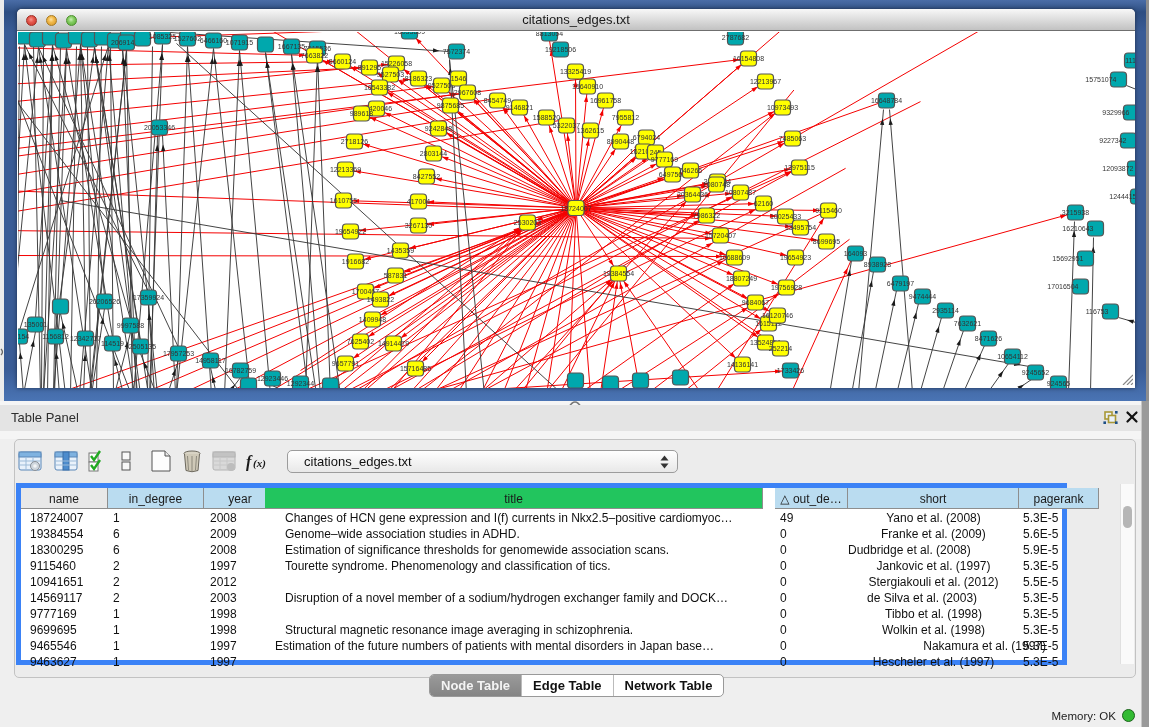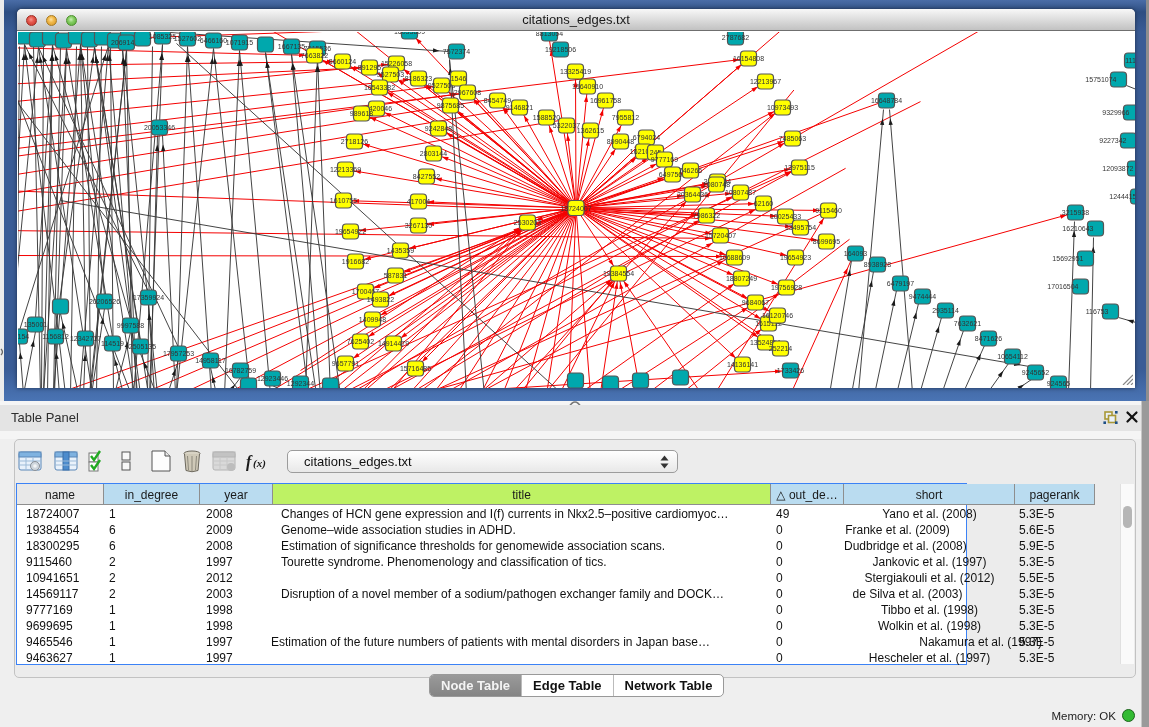--- a/index.html
+++ b/index.html
@@ -16,22 +16,22 @@
 .grip { position:absolute; right:2px; bottom:2px; width:12px; height:12px; }
 .tp-head { position:absolute; left:0; top:401px; width:1149px; height:38px; background:#f5f5f5; }
 .tp-bar { position:absolute; left:0; top:405px; width:1149px; height:26px; background:#e4e4e4;text-align:right; }
 .tp-bar span { position:absolute; left:11px; top:5px; font-size:13px; color:#2e2e2e; }
 .panel { position:absolute; left:14px; top:439px; width:1122px; height:239px;
   background:#ececec; border:1px solid #c2c2c2; border-radius:5px; }
 .below { position:absolute; left:0; top:431px; width:1149px; height:296px; background:#efefef; z-index:-1; }
 .combo { position:absolute; left:287px; top:450px; width:391px; height:23px;
   background:linear-gradient(180deg,#ffffff,#e8e8e8); border:1px solid #9c9c9c; border-radius:5px;
   font-size:13px; color:#111; padding:3px 0 0 16px; }
-.tbl { position:absolute; left:16px; top:483px; width:951px; height:182px; background:#fff;
-  border:1px solid #3b82f6; font-size:12px; }
+.tbl { position:absolute; left:16px; top:483px; width:1051px; height:182px; background:#fff;
+  border:5px solid #3b82f6; font-size:12px; }
 .hdr { position:absolute; top:0; height:21px; border-right:1px solid #8e8e8e; text-align:center;
   font-size:12px; color:#1a1a1a; padding-top:4px; background:#badcf0; border-bottom:1px solid #8e8e8e; }
 .row { position:absolute; height:16px; width:100%; color:#111; }
 .row div { position:absolute; top:1px; white-space:nowrap; overflow:hidden; }
 .tabs { position:absolute; left:429px; top:674px; height:23px; display:flex;
   border:1px solid #999; border-radius:5px; overflow:hidden; background:#fff; }
 .tab { padding:3px 11px 0; font-size:13px; font-weight:bold; color:#111; border-left:1px solid #bbb; }
 .tab.sel { background:linear-gradient(180deg,#9a9a9a,#848484); color:#f4f4f4; border-left:none; }
 .mem { position:absolute; right:33px; top:710px; font-size:11.5px; color:#222; }
 .dot { position:absolute; right:14px; top:709px; width:13px; height:13px; border-radius:50%;
@@ -881,40 +881,40 @@
 <div class="combo">citations_edges.txt
   <svg style="position:absolute;right:8px;top:4px" width="9" height="14" viewBox="0 0 9 14">
     <polygon points="4.5,0.5 8.5,5.5 0.5,5.5" fill="#333"></polygon>
       <polygon points="4.5,13.5 8.5,8.5 0.5,8.5" fill="#333"></polygon>
   </svg>
 </div>
 <div class="tbl">
 <div class="hdr" style="left:0px;width:87px;background:#e8e8e8">name</div>
 <div class="hdr" style="left:87px;width:96px;background:#badcf0">in_degree</div>
 <div class="hdr" style="left:183px;width:73px;background:#badcf0">year</div>
-<div class="hdr" style="left:256px;width:498px;background:#bef264">title</div>
+<div class="hdr" style="left:244px;width:498px;background:#22c55e">title</div>
 <div class="hdr" style="left:754px;width:73px;background:#badcf0">△ out_de…</div>
 <div class="hdr" style="left:827px;width:171px;background:#badcf0">short</div>
 <div class="hdr" style="left:998px;width:80px;background:#badcf0">pagerank</div>
 <div class="row" style="top:22px">
 <div style="left:9px">18724007</div>
       <div style="left:92px">1</div>
       <div style="left:189px">2008</div>
 <div style="left:264px;width:492px">Changes of HCN gene expression and I(f) currents in Nkx2.5–positive cardiomyoc…</div>
       <div style="left:759px">49</div>
 <div style="left:827px;width:171px;text-align:center">Yano et al. (2008)</div>
       <div style="left:1002px">5.3E-5</div>
 </div>
 <div class="row" style="top:38px">
 <div style="left:9px">19384554</div>
       <div style="left:92px">6</div>
       <div style="left:189px">2009</div>
 <div style="left:264px;width:492px">Genome–wide association studies in ADHD.</div>
       <div style="left:759px">0</div>
-<div style="left:795px;width:171px;text-align:center">Franke et al. (2009)</div>
+<div style="left:860px;width:171px;">Franke et al. (2009)</div>
       <div style="left:1002px">5.6E-5</div>
 </div>
 <div class="row" style="top:54px">
 <div style="left:9px">18300295</div>
       <div style="left:92px">6</div>
       <div style="left:189px">2008</div>
 <div style="left:264px;width:492px">Estimation of significance thresholds for genomewide association scans.</div>
       <div style="left:759px">0</div>
 <div style="left:827px;width:171px;">Dudbridge et al. (2008)</div>
       <div style="left:1002px">5.9E-5</div>
@@ -933,37 +933,38 @@
       <div style="left:92px">2</div>
       <div style="left:189px">2012</div>
       <div style="left:759px">0</div>
 <div style="left:827px;width:171px;text-align:center">Stergiakouli et al. (2012)</div>
       <div style="left:1002px">5.5E-5</div>
 </div>
 <div class="row" style="top:102px">
 <div style="left:9px">14569117</div>
       <div style="left:92px">2</div>
       <div style="left:189px">2003</div>
-<div style="left:264px;width:492px">Disruption of a novel member of a sodium/pathogen exchanger family and DOCK…</div>
+<div style="left:264px;width:492px">Disruption of a novel member of a sodium/hydrogen exchanger family and DOCK…</div>
       <div style="left:759px">0</div>
-<div style="left:805px;width:171px;text-align:center">de Silva et al. (2003)</div>
+<div style="left:846px;width:171px;">de Silva et al. (2003)</div>
       <div style="left:1002px">5.3E-5</div>
 </div>
 <div class="row" style="top:118px">
 <div style="left:9px">9777169</div>
       <div style="left:92px">1</div>
       <div style="left:189px">1998</div>
       <div style="left:759px">0</div>
 <div style="left:827px;width:171px;text-align:center">Tibbo et al. (1998)</div>
       <div style="left:1002px">5.3E-5</div>
 </div>
 <div class="row" style="top:134px">
 <div style="left:9px">9699695</div>
       <div style="left:92px">1</div>
       <div style="left:189px">1998</div>
+<div style="left:264px;width:492px">Structural magnetic resonance image averaging in schizophrenia.</div>
       <div style="left:759px">0</div>
 <div style="left:827px;width:171px;text-align:center">Wolkin et al. (1998)</div>
       <div style="left:1002px">5.3E-5</div>
 </div>
 <div class="row" style="top:150px">
 <div style="left:9px">9465546</div>
       <div style="left:92px">1</div>
       <div style="left:189px">1997</div>
 <div style="left:254px;width:492px">Estimation of the future numbers of patients with mental disorders in Japan base…</div>
       <div style="left:759px">0</div>

